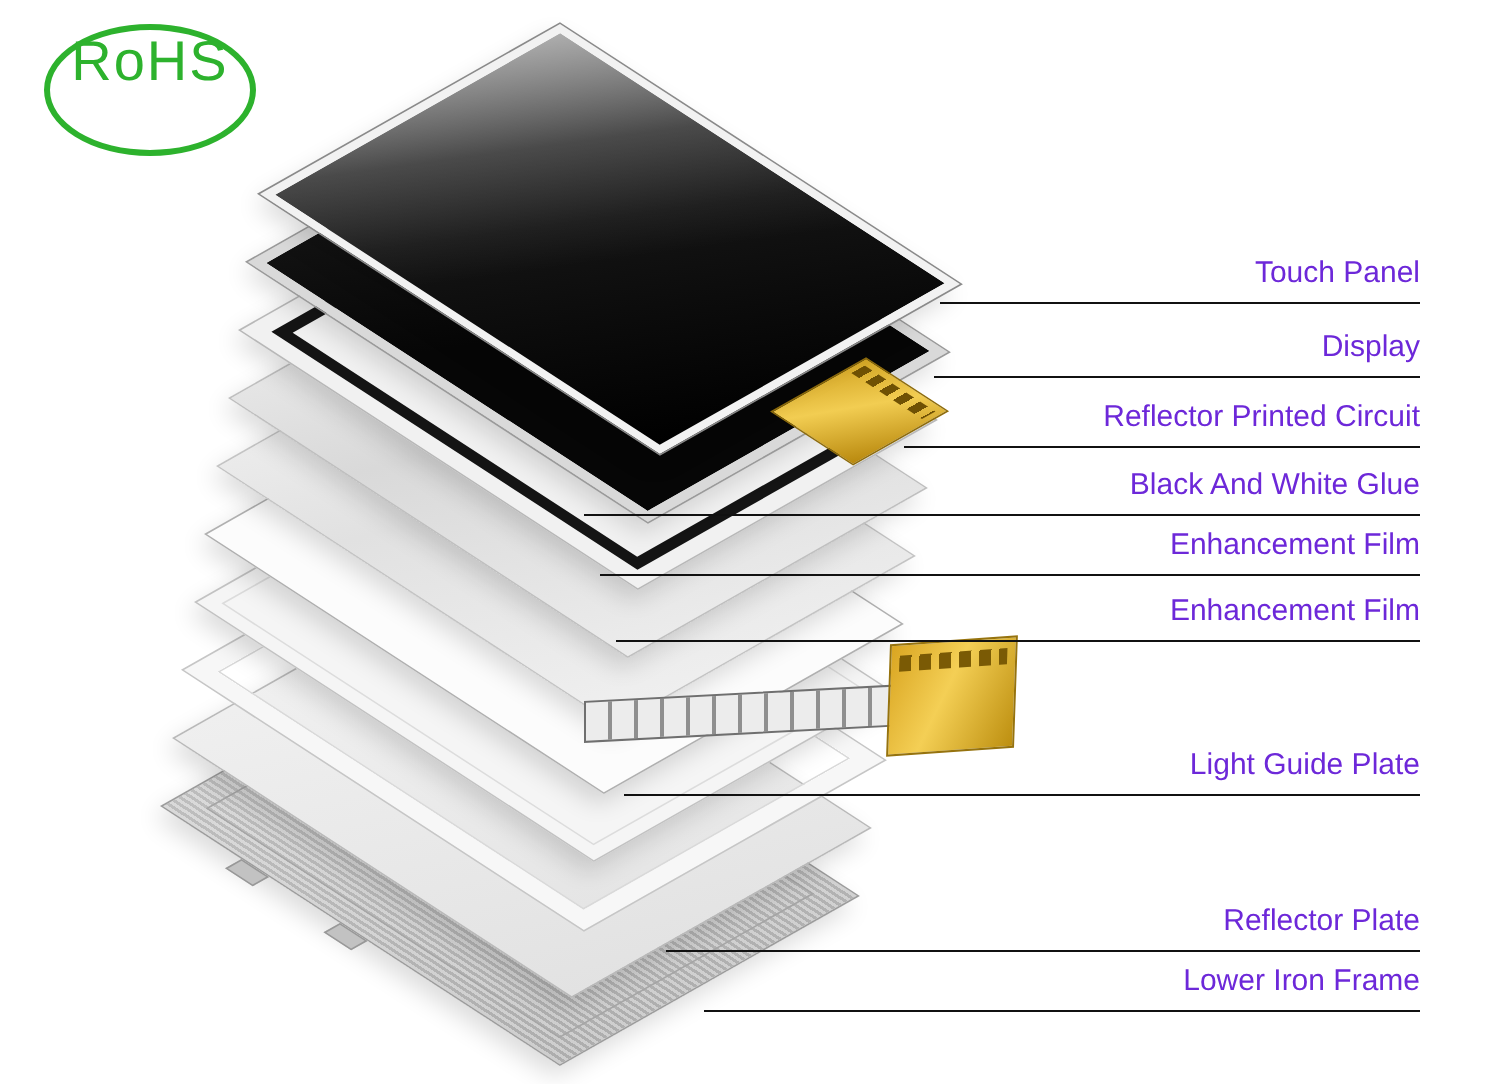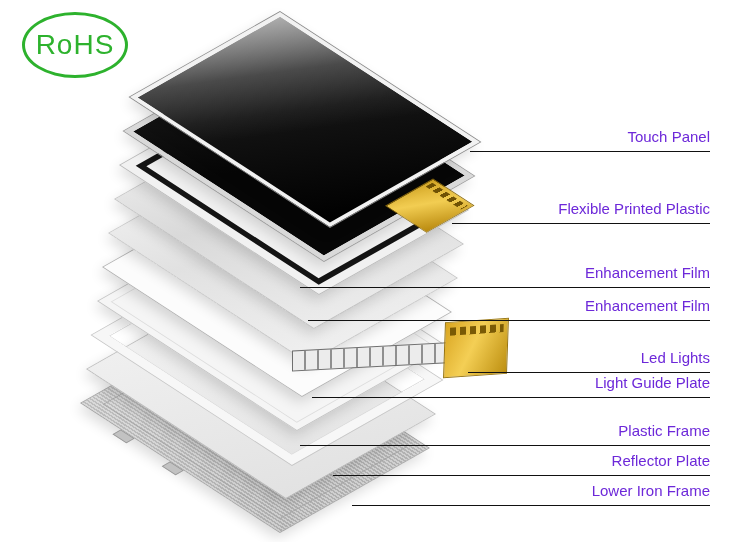--- a/index.html
+++ b/index.html
@@ -1,21 +1,21 @@
 <!DOCTYPE html>
 <html><head>
 <meta charset="utf-8">
 <style>
   html,body{margin:0;padding:0;background:#fff;}
   .canvas{position:relative;width:750px;height:542px;background:#ffffff;overflow:hidden;
           font-family:"Liberation Sans",sans-serif;}
 
   
   .rohs{position:absolute;left:22px;top:12px;width:100px;height:60px;border:3px solid #2db22d;
-        border-radius:50%;display:flex;align-items:center;justify-content:center;
+        border-radius:50%;display:flex;justify-content:center;
         color:#2db22d;font-size:28px;letter-spacing:1px;z-index:50;}
 
   
   .layer{position:absolute;width:260px;height:200px;box-sizing:border-box;
          transform:matrix(0.769,0.5,-0.75,0.425,0,0);transform-origin:0 0;
          box-shadow:4px 8px 14px rgba(0,0,0,0.14);}
   .l-touch{background:linear-gradient(118deg,rgba(255,255,255,.55) 0%,rgba(255,255,255,.15) 26%,rgba(255,255,255,0) 55%),
            linear-gradient(118deg,#4a4a4a,#141414 45%,#000);
            border:5px solid #f2f2f2;outline:1px solid #8a8a8a;}
   .l-display{background:linear-gradient(118deg,#1c1c1c,#060606 55%);border:6px solid #d9d9d9;outline:1px solid #9a9a9a;}
@@ -97,22 +97,22 @@
     <div class="tab" style="left:52px;top:199px;width:16px;height:9px;"></div>
     <div class="tab" style="left:116px;top:199px;width:16px;height:9px;"></div>
   </div>
 
   <div class="led-bar"></div>
   <div class="led-flex">
     <div class="flex-pads"></div>
   </div>
 
   <div class="callout" style="left:470px;top:128px;">Touch Panel</div>
-  <div class="callout" style="left:452px;top:200px;">Flexible Printed Plastic</div>
+  <div class="callout" style="left:467px;top:165px;">Display</div>
+  <div class="callout" style="left:452px;top:200px;">Reflector Printed Circuit</div>
+  <div class="callout" style="left:292px;top:234px;">Black And White Glue</div>
   <div class="callout" style="left:300px;top:264px;">Enhancement Film</div>
   <div class="callout" style="left:308px;top:297px;">Enhancement Film</div>
-  <div class="callout" style="left:468px;top:349px;">Led Lights</div>
   <div class="callout" style="left:312px;top:374px;">Light Guide Plate</div>
-  <div class="callout" style="left:300px;top:422px;">Plastic Frame</div>
   <div class="callout" style="left:352px;top:482px;">Lower Iron Frame</div>
   <div class="callout" style="left:333px;top:452px;">Reflector Plate</div>
 
 </div>
 
 </body></html>

